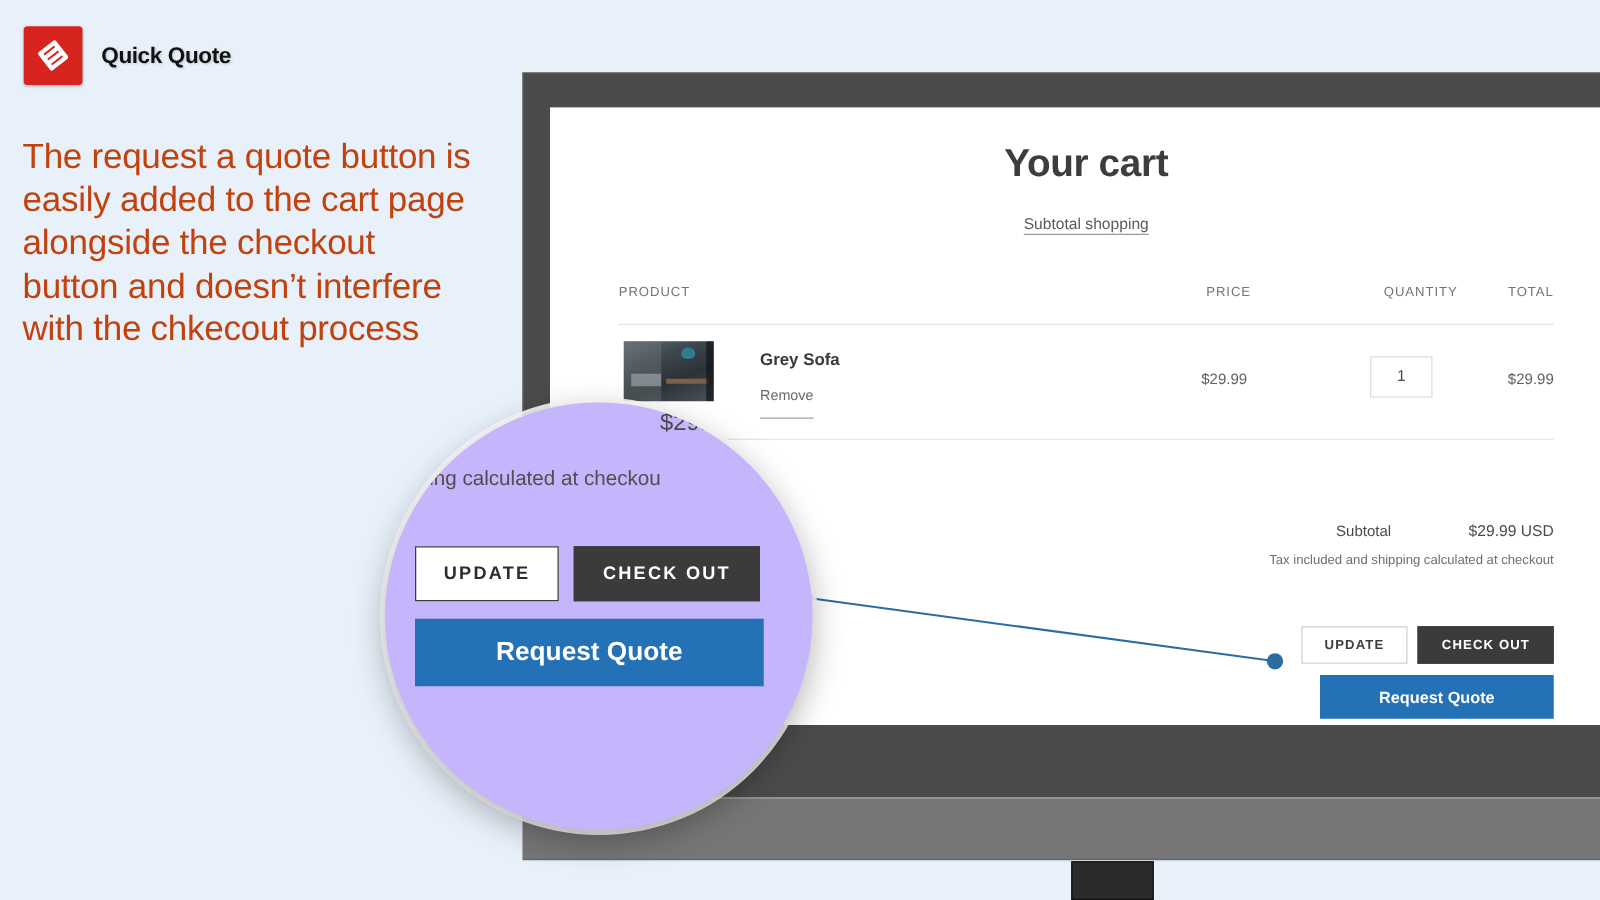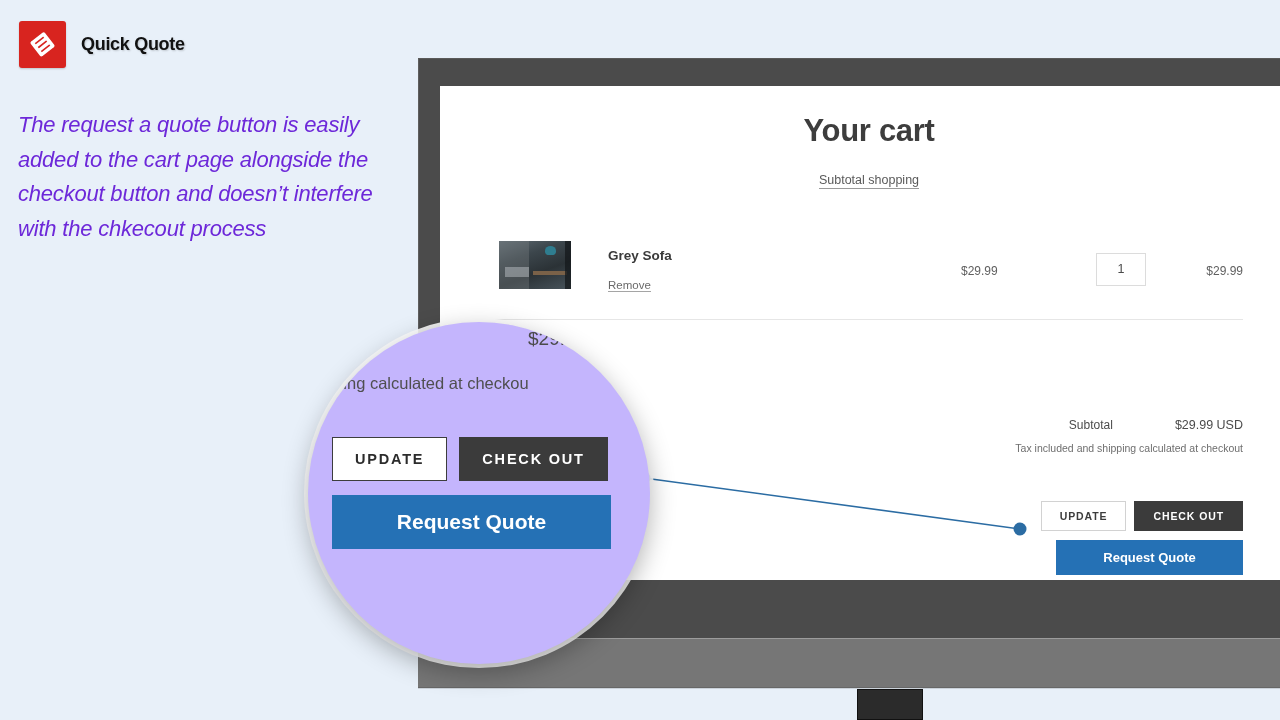--- a/index.html
+++ b/index.html
@@ -20,23 +20,22 @@
     box-shadow:0 1px 2px rgba(0,0,0,.18);
   }
   #logo-tile svg { display:block; }
   #brand-title {
     font-size:18px; font-weight:bold; color:#111; letter-spacing:-0.3px;
     text-shadow:1px 1px 2px rgba(0,0,0,.18); white-space:nowrap;
   }
 
   #lead-text {
     position:absolute; left:18px; top:108px; width:360px;
-    font-size:22px; line-height:34.5px; color:#6d28d9; font-weight:400;
+    font-size:28px; line-height:34.5px; color:#c2410c; font-weight:400;
     letter-spacing:-0.2px;
-    font-style:italic;
   }
 
   
   #monitor { position:absolute; left:418px; top:58px; width:880px; height:580px; z-index:1; }
   #monitor-bezel {
     position:absolute; inset:0; background:#4b4b4b;
     border-top:1px solid #5a5a5a; border-left:1px solid #5e5e5e;
   }
   #monitor-screen {
     position:absolute; left:22px; top:28px; right:0; bottom:58px;
@@ -94,21 +93,21 @@
   #thumb .wall { position:absolute; left:0; top:0; width:30px; height:48px; background:rgba(120,125,128,.38); }
   #thumb .bench { position:absolute; left:6px; top:26px; width:24px; height:10px; background:rgba(200,205,208,.45); }
   #thumb .post { position:absolute; left:66px; top:0; width:6px; height:48px; background:rgba(20,24,27,.75); }
 
   #product-name {
     position:absolute; left:113px; top:20px; font-size:13.5px;
     font-weight:bold; color:#3a3a3a;
   }
   #remove-link {
     position:absolute; left:113px; top:51px; font-size:11.5px; color:#6a6a6a;
-    border-bottom:1px solid #a5a5a5; padding-bottom:0; cursor:pointer;
+    border-bottom:1px solid #a5a5a5; padding-bottom:11px; cursor:pointer;
   }
   #row-price {
     position:absolute; left:466px; top:36px; font-size:12px; color:#5f5f5f;
   }
   #qty-input {
     position:absolute; left:601px; top:25px; width:50px; height:33px;
     border:1px solid #dcdcdc; background:#fff; font-size:12.5px;
     color:#4a4a4a; text-align:center; line-height:31px;
     font-family:"Liberation Sans", sans-serif;
   }
@@ -193,20 +192,26 @@
     <div id="cart-page">
 
       <div id="cart-title">Your cart</div>
 
       <div id="continue-shopping">
         <span>Subtotal shopping</span>
       </div>
 
       <div id="cart-table">
 
+        <div id="cart-head">
+          <div class="th product">PRODUCT</div>
+          <div class="th price">PRICE</div>
+          <div class="th qty">QUANTITY</div>
+          <div class="th total">TOTAL</div>
+        </div>
 
         <div id="cart-row">
           <div id="thumb">
             <div class="wall"></div>
             <div class="bench"></div>
             <div class="lamp"></div>
             <div class="table-l"></div>
             <div class="post"></div>
           </div>
           <div id="product-name">Grey Sofa</div>

